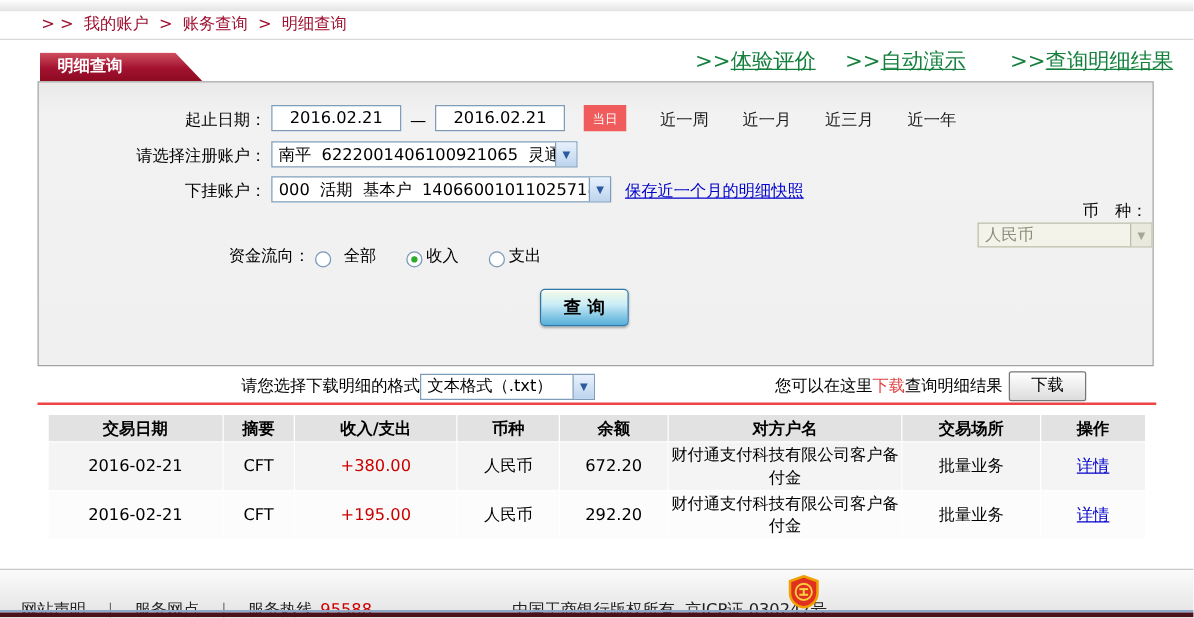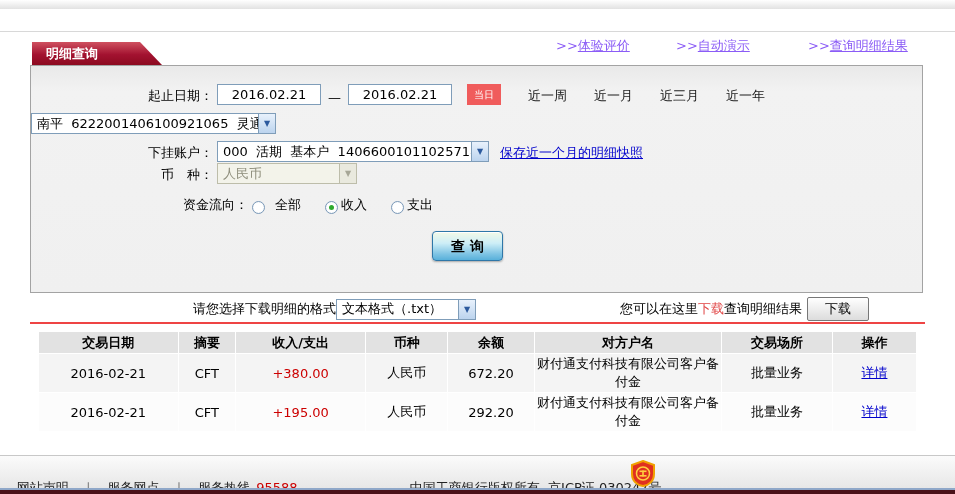--- a/index.html
+++ b/index.html
@@ -13,31 +13,31 @@
   .breadcrumb { position:absolute; top:10px; left:33px; color:#9e1030; font-size:13px; }
   .breadcrumb span { margin-right:4px; }
   .crumb { cursor:pointer; }
   .breadcrumb-line { position:absolute; top:31px; left:0; right:0; height:1px; background:#d8d8d8; }
 
   
   .tab { position:absolute; top:42px; left:32px; width:130px; height:23px;
          background:linear-gradient(180deg,#cf5160 0%,#a31230 55%,#8c0a20 100%);
          clip-path:polygon(0 0,108px 0,130px 23px,0 23px);
          color:#fff; font-weight:bold; line-height:23px; padding-left:14px; font-size:13px; }
-  .hlink { position:absolute; top:37px; color:#8b5cf6; font-size:13px; cursor:pointer; }
+  .hlink { position:absolute; top:37px; color:#15803d; font-size:17px; cursor:pointer; }
   .hlink u { text-decoration:underline; }
   .hl-1 { left:556px; } .hl-2 { left:676px; } .hl-3 { left:808px; }
 
   
   .main-box { position:absolute; left:30px; top:65px; width:893px; height:228px;
               border:1px solid #a3a3a3;
               background:linear-gradient(180deg,#e9e9e9 0,#f2f2f2 25px,#f0f0f0 100%); }
   .frow { position:absolute; left:0; width:100%; display:flex; align-items:flex-end; height:24px; }
   .flabel { width:182px; text-align:right; flex:none; margin-right:4px; white-space:pre; }
-  .r1 { top:15px; } .r2 { top:44px; } .r3 { top:72px; } .r4 { top:94px; } .r5 { top:124px;margin-left:35px; }
+  .r1 { top:15px; } .r2 { top:44px; } .r3 { top:72px; } .r4 { top:94px;flex-direction:column; } .r5 { top:124px;margin-left:35px; }
 
   .dinput { width:104px; height:21px; border:1px solid #7f9db9; background:#fff;
             text-align:center; font-size:13px; font-family:"DejaVu Sans",sans-serif; }
   .dash { margin:0 7px; }
   .today-btn { margin-left:15px; width:34px; height:21px; background:#f05c5c; color:#fff;
                font-size:10px; display:flex; align-items:center; justify-content:center; cursor:pointer; }
   .range-link { margin-left:27px; color:#1a1a1a; cursor:pointer; }
 
   .sel { display:inline-flex; align-items:center; height:21px; border:1px solid #7f9db9;
          background:#fff; cursor:pointer; }
@@ -95,20 +95,28 @@
   .f-badge { position:absolute; left:630px; top:4px; width:26px; height:27px; }
   .blue-line { position:absolute; left:0; top:488px; width:955px; height:2px; background:#8fa7c8; }
   .maroon-bar { position:absolute; left:0; top:490px; width:955px; height:4px; background:#4a1119; }
 </style>
 </head>
 <body>
 
 <div id="page">
   <div class="top-shine"></div>
 
+  <div class="breadcrumb">
+    <span>&gt; &gt;</span>
+    <span class="crumb">我的账户</span>
+    <span>&gt;</span>
+    <span class="crumb">账务查询</span>
+    <span>&gt;</span>
+    <span class="crumb">明细查询</span>
+  </div>
   <div class="breadcrumb-line"></div>
 
   <div class="tab">明细查询</div>
 
   <span class="hlink hl-1"><span>&gt;&gt;</span><u>体验评价</u></span>
   <span class="hlink hl-2"><span>&gt;&gt;</span><u>自动演示</u></span>
   <span class="hlink hl-3"><span>&gt;&gt;</span><u>查询明细结果</u></span>
 
   <div class="main-box">
 
@@ -118,20 +126,21 @@
       <span class="dash">—</span>
       <input class="dinput" value="2016.02.21" style="">
       <span class="today-btn">当日</span>
       <span class="range-link">近一周</span>
       <span class="range-link">近一月</span>
       <span class="range-link">近三月</span>
       <span class="range-link">近一年</span>
     </div>
 
     <div class="frow r2">
+      <span class="flabel">请选择注册账户：</span>
       <span class="sel sel-account">
         <span class="txt">南平  6222001406100921065  灵通卡</span>
         <span class="arrow">▼</span>
       </span>
     </div>
 
     <div class="frow r3">
       <span class="flabel">下挂账户：</span>
       <span class="sel sel-sub">
         <span class="txt">000  活期  基本户  1406600101102571848</span>

